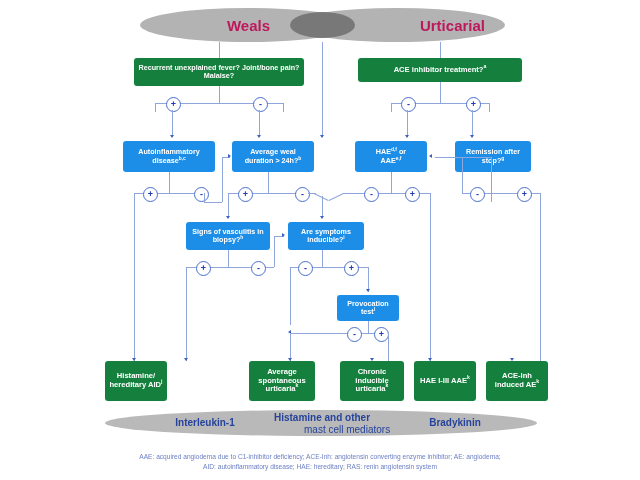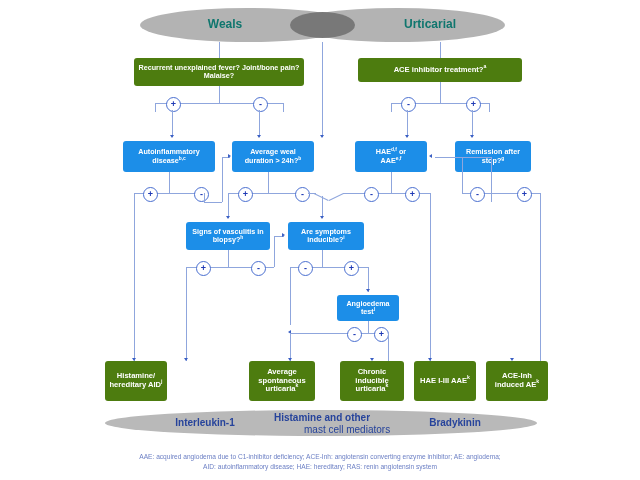--- a/index.html
+++ b/index.html
@@ -17,24 +17,24 @@
     background:#b3b3b3;
     border-radius:50%;
   }
   .lens-overlap{
     position:absolute;
     background:#787878;
     border-radius:50%;
   }
   .lens-label{
     position:absolute;
-    color:#0f766e;
+    color:#be185d;
     font-weight:bold;
-    font-size:12px;
-    text-align:center;
+    font-size:15px;
+    text-align:right;
     white-space:nowrap;
   }
   .footer-lens{
     position:absolute;
     background:#b9b9b9;
     border-radius:50%;
   }
   .footer-label{
     position:absolute;
     color:#26439b;
@@ -52,21 +52,21 @@
     box-sizing:border-box;
     display:flex;
     align-items:center;
     justify-content:center;
     text-align:center;
     color:#ffffff;
     border-radius:3px;
     line-height:1.18;
     padding:2px 3px;
   }
-  .box-dark{background:#4d7c0f;font-weight:bold;}
+  .box-dark{background:#15803d;font-weight:bold;}
   .box-light{background:#1c8ee8;font-weight:bold;}
   .box.q{font-size:7.2px;}
   .box.qd{font-size:7.6px;}
   .box.outcome{font-size:7.6px;}
   sup{font-size:0.68em;vertical-align:super;line-height:0;}
 
   
   .ln{position:absolute;background:#8fa6dd;}
   .lnv{width:1px;}
   .lnh{height:1px;}
@@ -287,21 +287,21 @@
       <span>-</span>
     </div>
   <div class="badge" style="left:344px;top:261px;">
       <span>+</span>
     </div>
   <div class="ln lnv" style="left:290px;top:267px;height:58px;"></div>
   <div class="ln lnv" style="left:368px;top:267px;height:25px;"></div>
   <div class="arw" style="left:365.5px;top:289px;"></div>
 
   <div class="box box-light q" style="left:337px;top:295px;width:62px;height:26px;">
-    <span><span>Angioedema test</span><sup>l</sup></span>
+    <span><span>Provocation test</span><sup>l</sup></span>
   </div>
 
   <div class="ln lnv" style="left:368px;top:321px;height:12px;"></div>
   <div class="ln lnh" style="left:290px;top:333px;width:98px;"></div>
   <div class="badge" style="left:347px;top:327px;">
       <span>-</span>
     </div>
   <div class="badge" style="left:374px;top:327px;">
       <span>+</span>
     </div>

